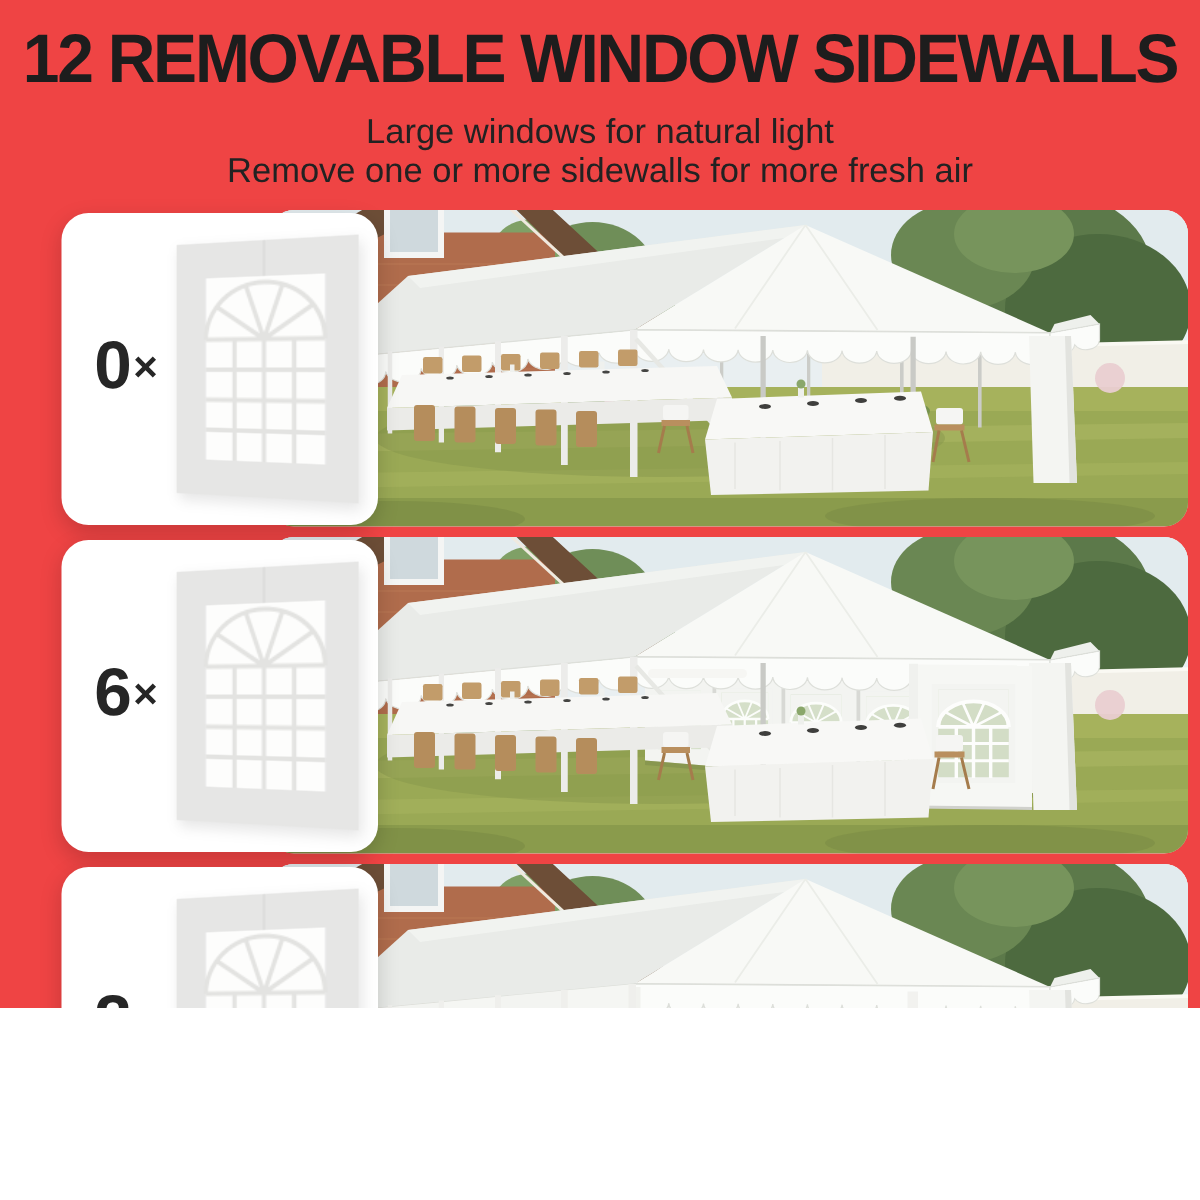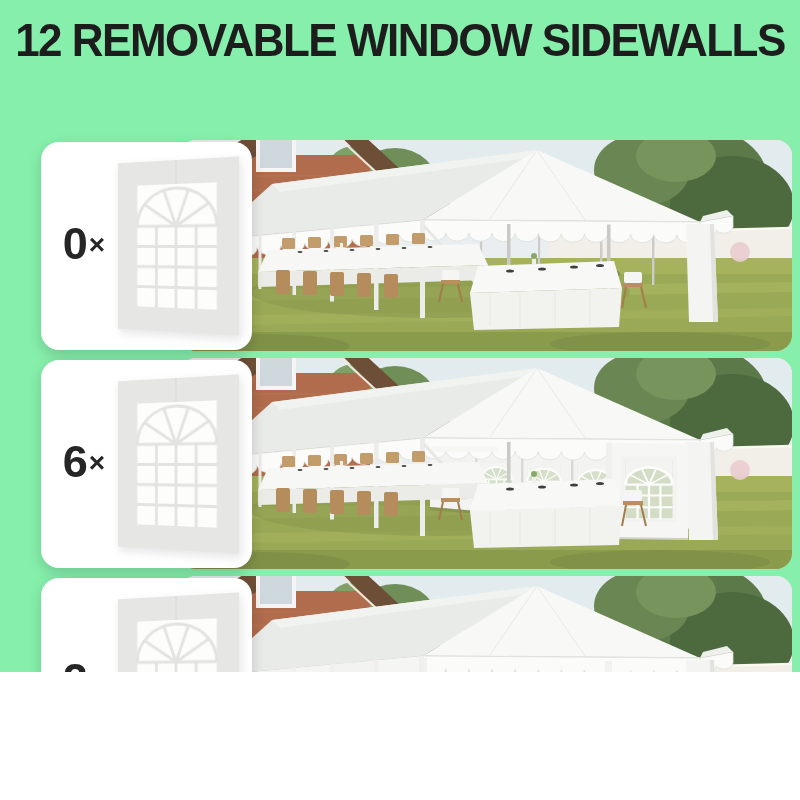--- a/index.html
+++ b/index.html
@@ -1,16 +1,16 @@
 <!DOCTYPE html>
 <html><head>
 <meta charset="utf-8">
 <style>
   html,body{margin:0;padding:0;background:#ffffff;}
-  .canvas{position:relative;width:800px;height:672px;background:#86efac;overflow:hidden;
+  .canvas{position:relative;width:800px;height:672px;background:#ef4444;overflow:hidden;
           font-family:"Liberation Sans",sans-serif;}
   
   .hdr{padding-top:18px;text-align:center;}
   .title{margin:0;font-size:44px;line-height:1.0;font-weight:700;letter-spacing:-1.5px;
          color:#1d1d1d;transform:scaleY(1.04);}
   .sub{margin:0;font-size:23px;line-height:26px;color:#222;}
   .sub.first{margin-top:12px;}
   
   .rows{position:absolute;left:0;top:140px;width:800px;}
   .row{position:relative;width:760px;height:211px;margin:0 0 7px 40px;}
@@ -40,20 +40,22 @@
       <line x1="3.5" y1="26" x2="40.5" y2="26" stroke="#fdfdfc" stroke-width="2.2"></line>
       <path d="M13,26 V57 M22,26 V57 M31,26 V57 M3.5,36 H40.5 M3.5,46.5 H40.5" stroke="#fdfdfc" stroke-width="1.8" fill="none"></path>
     </symbol>
   </defs>
 </svg>
 
 <div class="canvas">
 
   <div class="hdr">
     <h1 class="title">12 REMOVABLE WINDOW SIDEWALLS</h1>
+    <p class="sub first">Large windows for natural light</p>
+    <p class="sub">Remove one or more sidewalls for more fresh air</p>
   </div>
 
   <div class="rows">
 
     <section class="row">
       <figure class="photo">
         <svg viewBox="40 0 612 211" preserveAspectRatio="none">
           <g>
             <rect x="40" y="0" width="612" height="125" fill="#e9eff1"></rect>
             <rect x="40" y="0" width="612" height="55" fill="#e2ebee"></rect>

